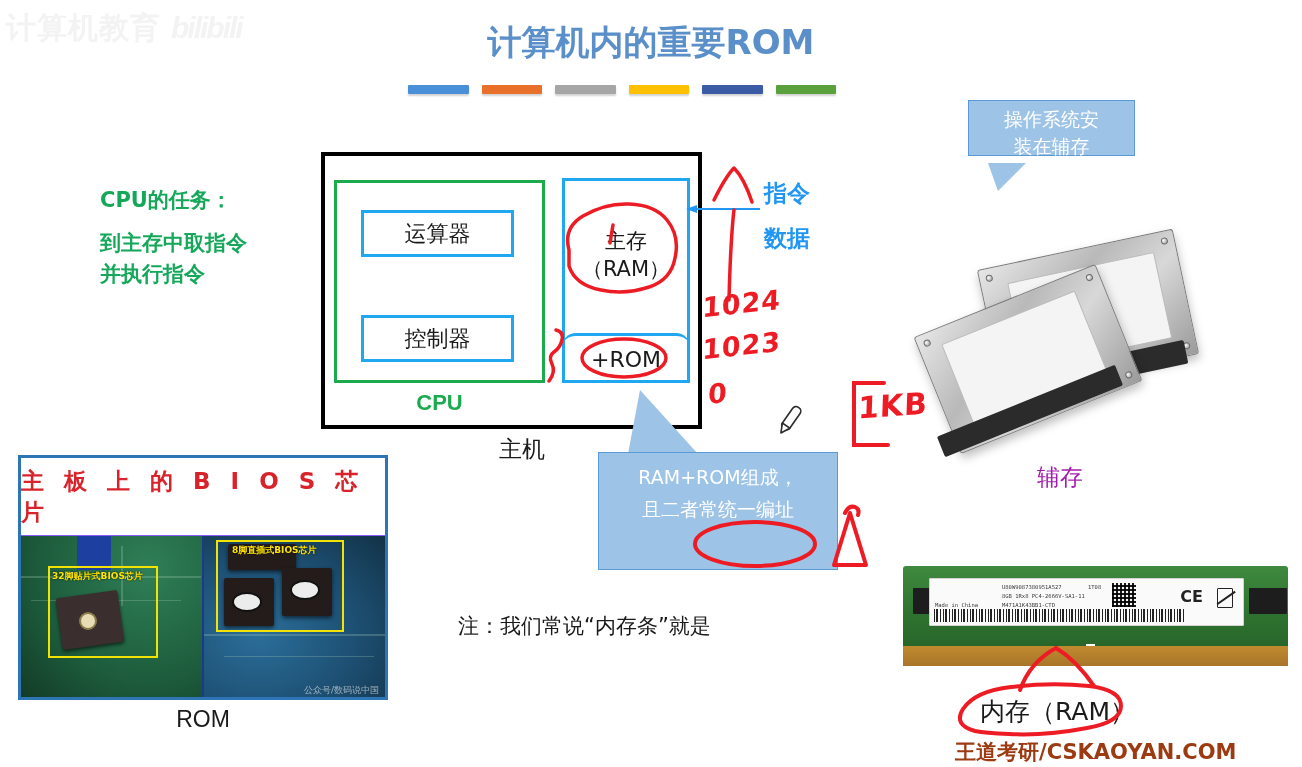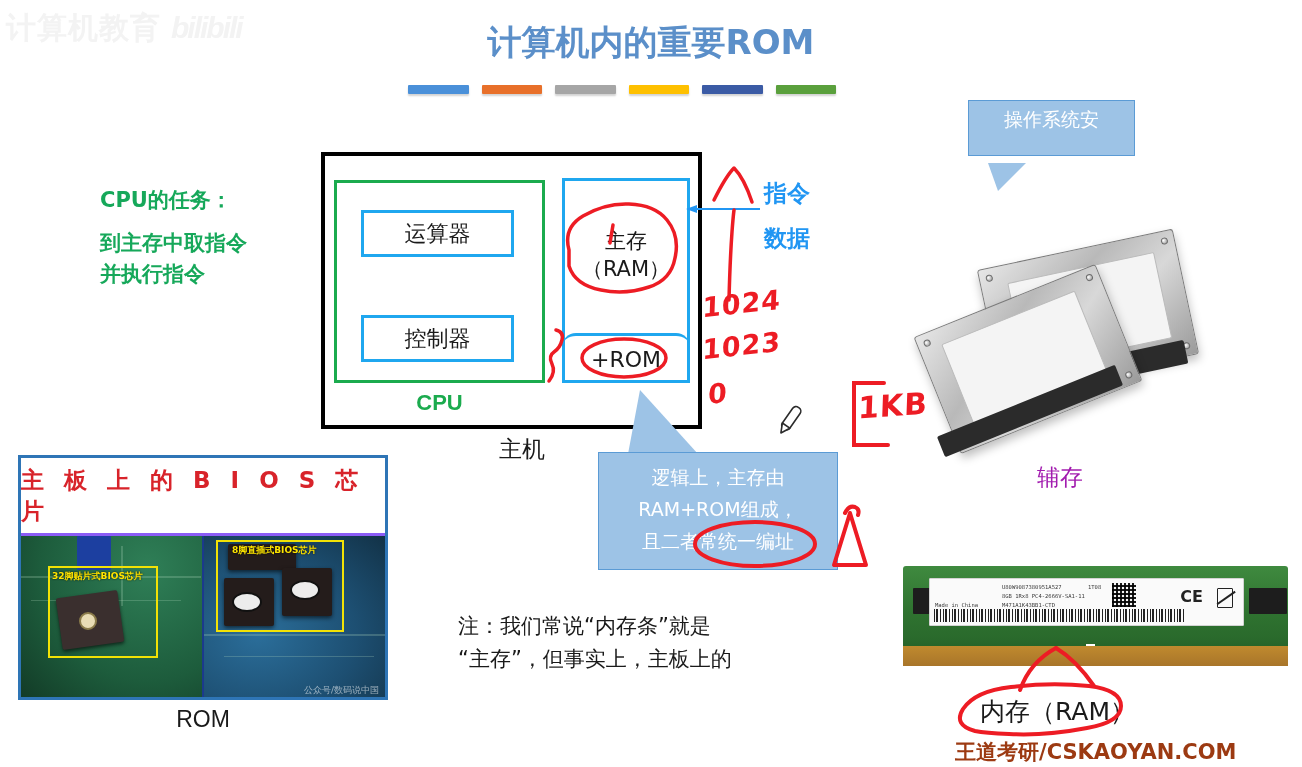--- a/index.html
+++ b/index.html
@@ -202,21 +202,21 @@
     overflow: hidden;
   }
   #rom-fig-title {
     width: 100%; height: 78px;
     background: #ffffff;
     color: #d8232a;
     font-size: 23px; font-weight: bold;
     letter-spacing: 6px;
     display: flex; align-items: center; justify-content: center;
     font-family: "DejaVu Sans", "Liberation Sans", sans-serif;
-    border-bottom: 3px solid #8b5cf6;
+    border-bottom: 1px solid #8b5cf6;
   }
   #rom-fig-body { display: flex; width: 100%; height: 165px; }
   .pcb {
     position: relative; flex: 1; height: 100%;
     overflow: hidden;
   }
   .pcb-left {
     background:
       radial-gradient(ellipse at 70% 20%, #2f7f57 0%, #1d5c3c 60%, #123a26 100%);
     border-right: 2px solid #1b3a8c;
@@ -412,32 +412,31 @@
 <div class="abs" id="label-data">数据</div>
 
 <div class="abs hand-num" id="num-1024">1024</div>
 <div class="abs hand-num" id="num-1023">1023</div>
 <div class="abs hand-num" id="num-0">0</div>
 <div class="abs hand-num" id="num-1kb">1KB</div>
 
 <div class="abs" id="callout-os-tail"></div>
 <div class="abs" id="callout-os">
   <div>操作系统安</div>
+  <div>装在辅存</div>
 </div>
 
 <div class="abs" id="callout-logic-tail"></div>
 <div class="abs" id="callout-logic">
-  <div>逻辑上，主存由</div>
   <div>RAM+ROM组成，</div>
   <div>且二者常统一编址</div>
 </div>
 
 <div class="abs" id="bottom-note">
   <div>注：我们常说“内存条”就是</div>
-  <div>“主存”，但事实上，主板上的</div>
 </div>
 
 <div class="abs" id="rom-figure">
   <div id="rom-fig-title">主 板 上 的 B I O S 芯 片</div>
   <div id="rom-fig-body">
     <div class="pcb pcb-left">
       <div class="blue-slot" style="left:56px;top:0;width:34px;height:34px;"></div>
       <div class="trace" style="left:0;top:40px;width:180px;height:2px;"></div>
       <div class="trace" style="left:10px;top:64px;width:150px;height:1px;"></div>
       <div class="trace" style="left:100px;top:10px;width:2px;height:60px;"></div>

